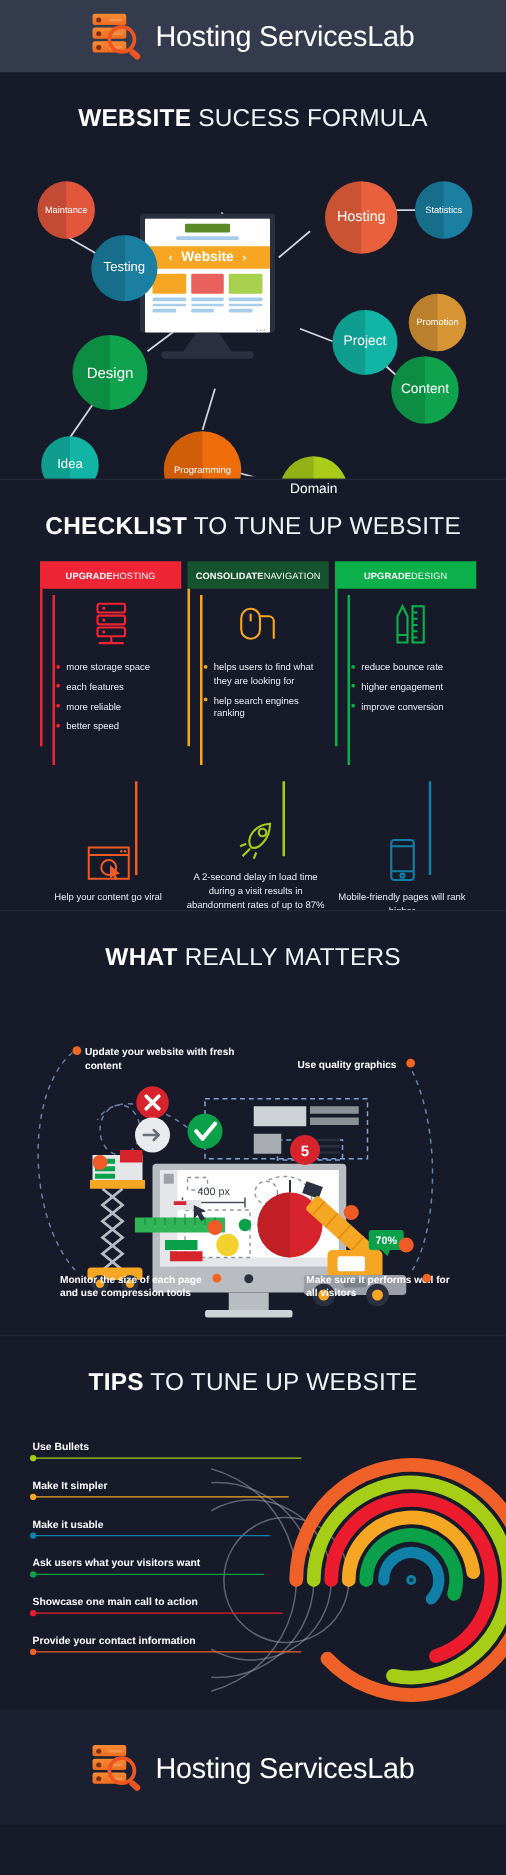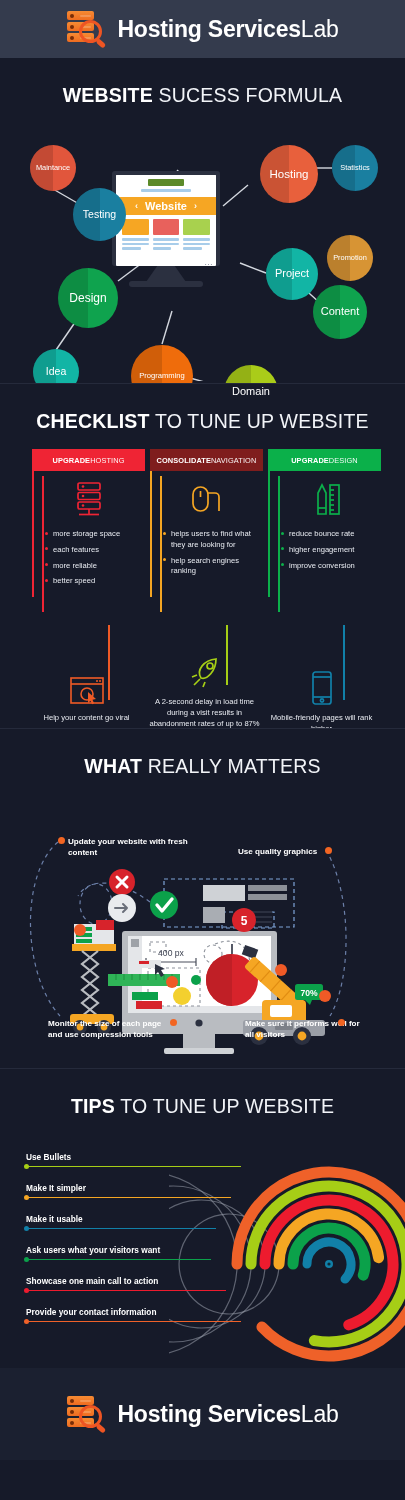--- a/index.html
+++ b/index.html
@@ -26,21 +26,21 @@
            border-radius:50%; background:#7a2d06; }
   .srv u { position:absolute; right:3px; top:3.5px; width:11px; height:2px;
            background:#fff3; border-radius:1px;
            box-shadow:0 0 0 0 transparent; }
   .glass { position:absolute; left:13px; top:10px; width:23px; height:23px;
            border-radius:50%; border:3.4px solid #ee5523; }
   .glass::after { content:""; position:absolute; right:-7px; bottom:-6px;
            width:10px; height:4.6px; background:#ee5523; border-radius:3px;
            transform:rotate(42deg); }
   .brand-text { font-size:23px; letter-spacing:-.2px; white-space:nowrap; }
-  .brand-text b { font-weight:bold; }
+  .brand-text b { font-weight:normal; }
   .brand-text span.light { font-weight:300; }
 
   
   .section { position:relative; width:405px; background:#161a29;
              border-top:1px solid #252a3b; }
   .sec-title { text-align:center; font-size:19.5px; letter-spacing:.2px;
                padding-top:26px; padding-bottom:6px; white-space:nowrap; }
   .sec-title b { font-weight:bold; }
   .sec-title span { font-weight:300; color:#f2f4f8; }
 
@@ -291,21 +291,21 @@
             </svg>
           </div>
        <ul class="cl-list">
             <li style="--c:#ef2434">more storage space</li>
             <li style="--c:#ef2434">each features</li>
             <li style="--c:#ef2434">more reliable</li>
             <li style="--c:#ef2434">better speed</li>
           </ul>
         </div>
         <div class="cl-col" style="left: 150px;">
-          <div class="cl-head" style="background:#7f1d1d">
+          <div class="cl-head" style="background:#14532d">
          <b>CONSOLIDATE</b>
             <em> NAVIGATION</em>
        </div>
        <div class="cl-rail" style="background:#f5a623"></div>
        <div class="cl-icon">
             <svg width="36" height="38" viewBox="0 0 36 38" fill="none" stroke="#f5a623" stroke-width="1.7">
               <rect x="4" y="6" width="15" height="24" rx="7.5"></rect>
               <line x1="11.5" y1="10" x2="11.5" y2="16"></line>
               <path d="M19 12 h7 a4 4 0 0 1 4 4 v14"></path>
             </svg>

